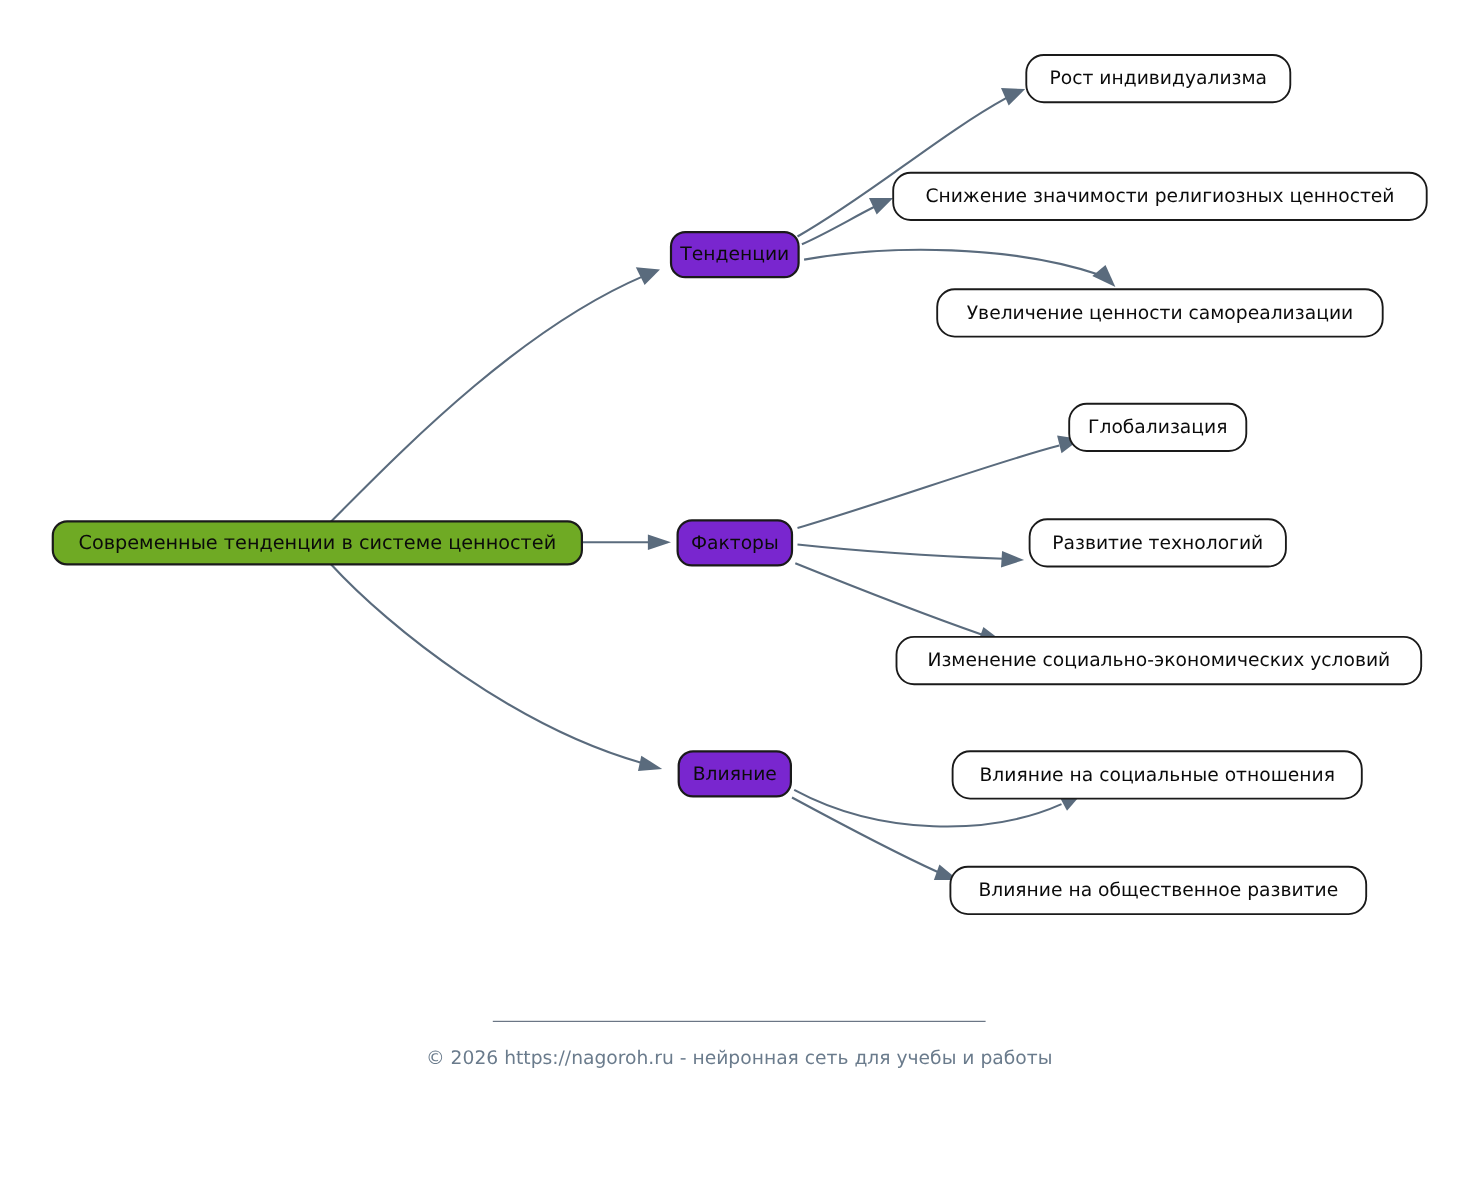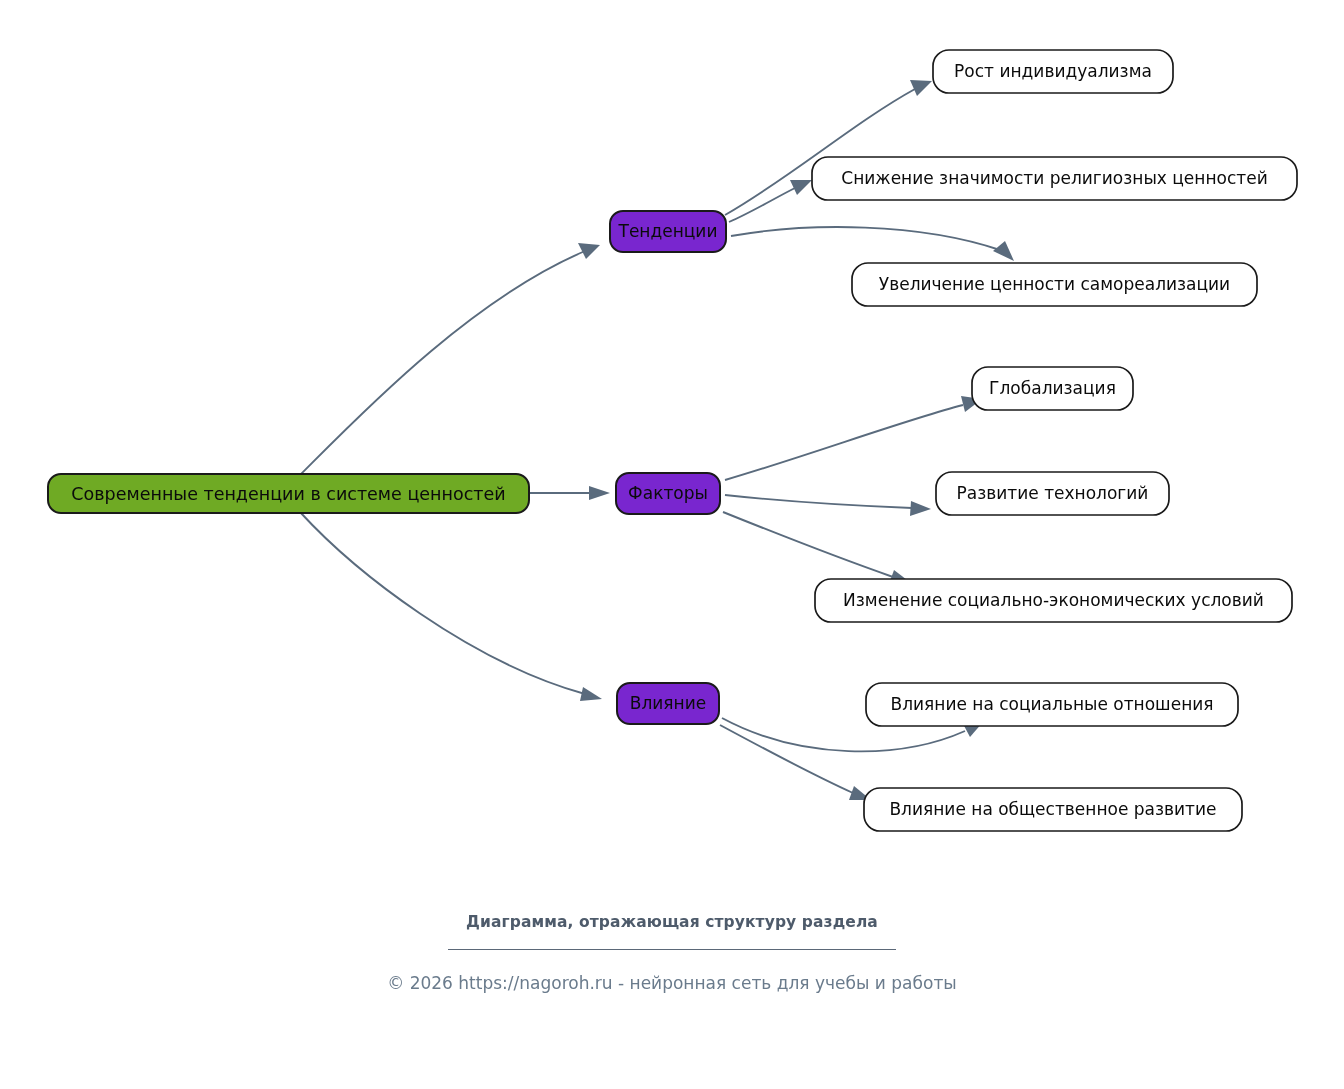--- a/index.html
+++ b/index.html
@@ -196,18 +196,17 @@
     </g>
 
     <g>
       <rect class="node-leaf-shape" x="864" y="788" width="378" height="43" rx="16" ry="16"></rect>
       <text class="node-label" x="1053" y="810">Влияние на общественное развитие</text>
     </g>
 
   </svg>
 
   <div class="caption-block">
-    <div class="caption-line">Диаграмма, отражающая структуру раздела</div>
     <div class="caption-divider"></div>
     <div class="copyright-line">© 2026 https://nagoroh.ru - нейронная сеть для учебы и работы</div>
   </div>
 
 </div>
 
 </body></html>

